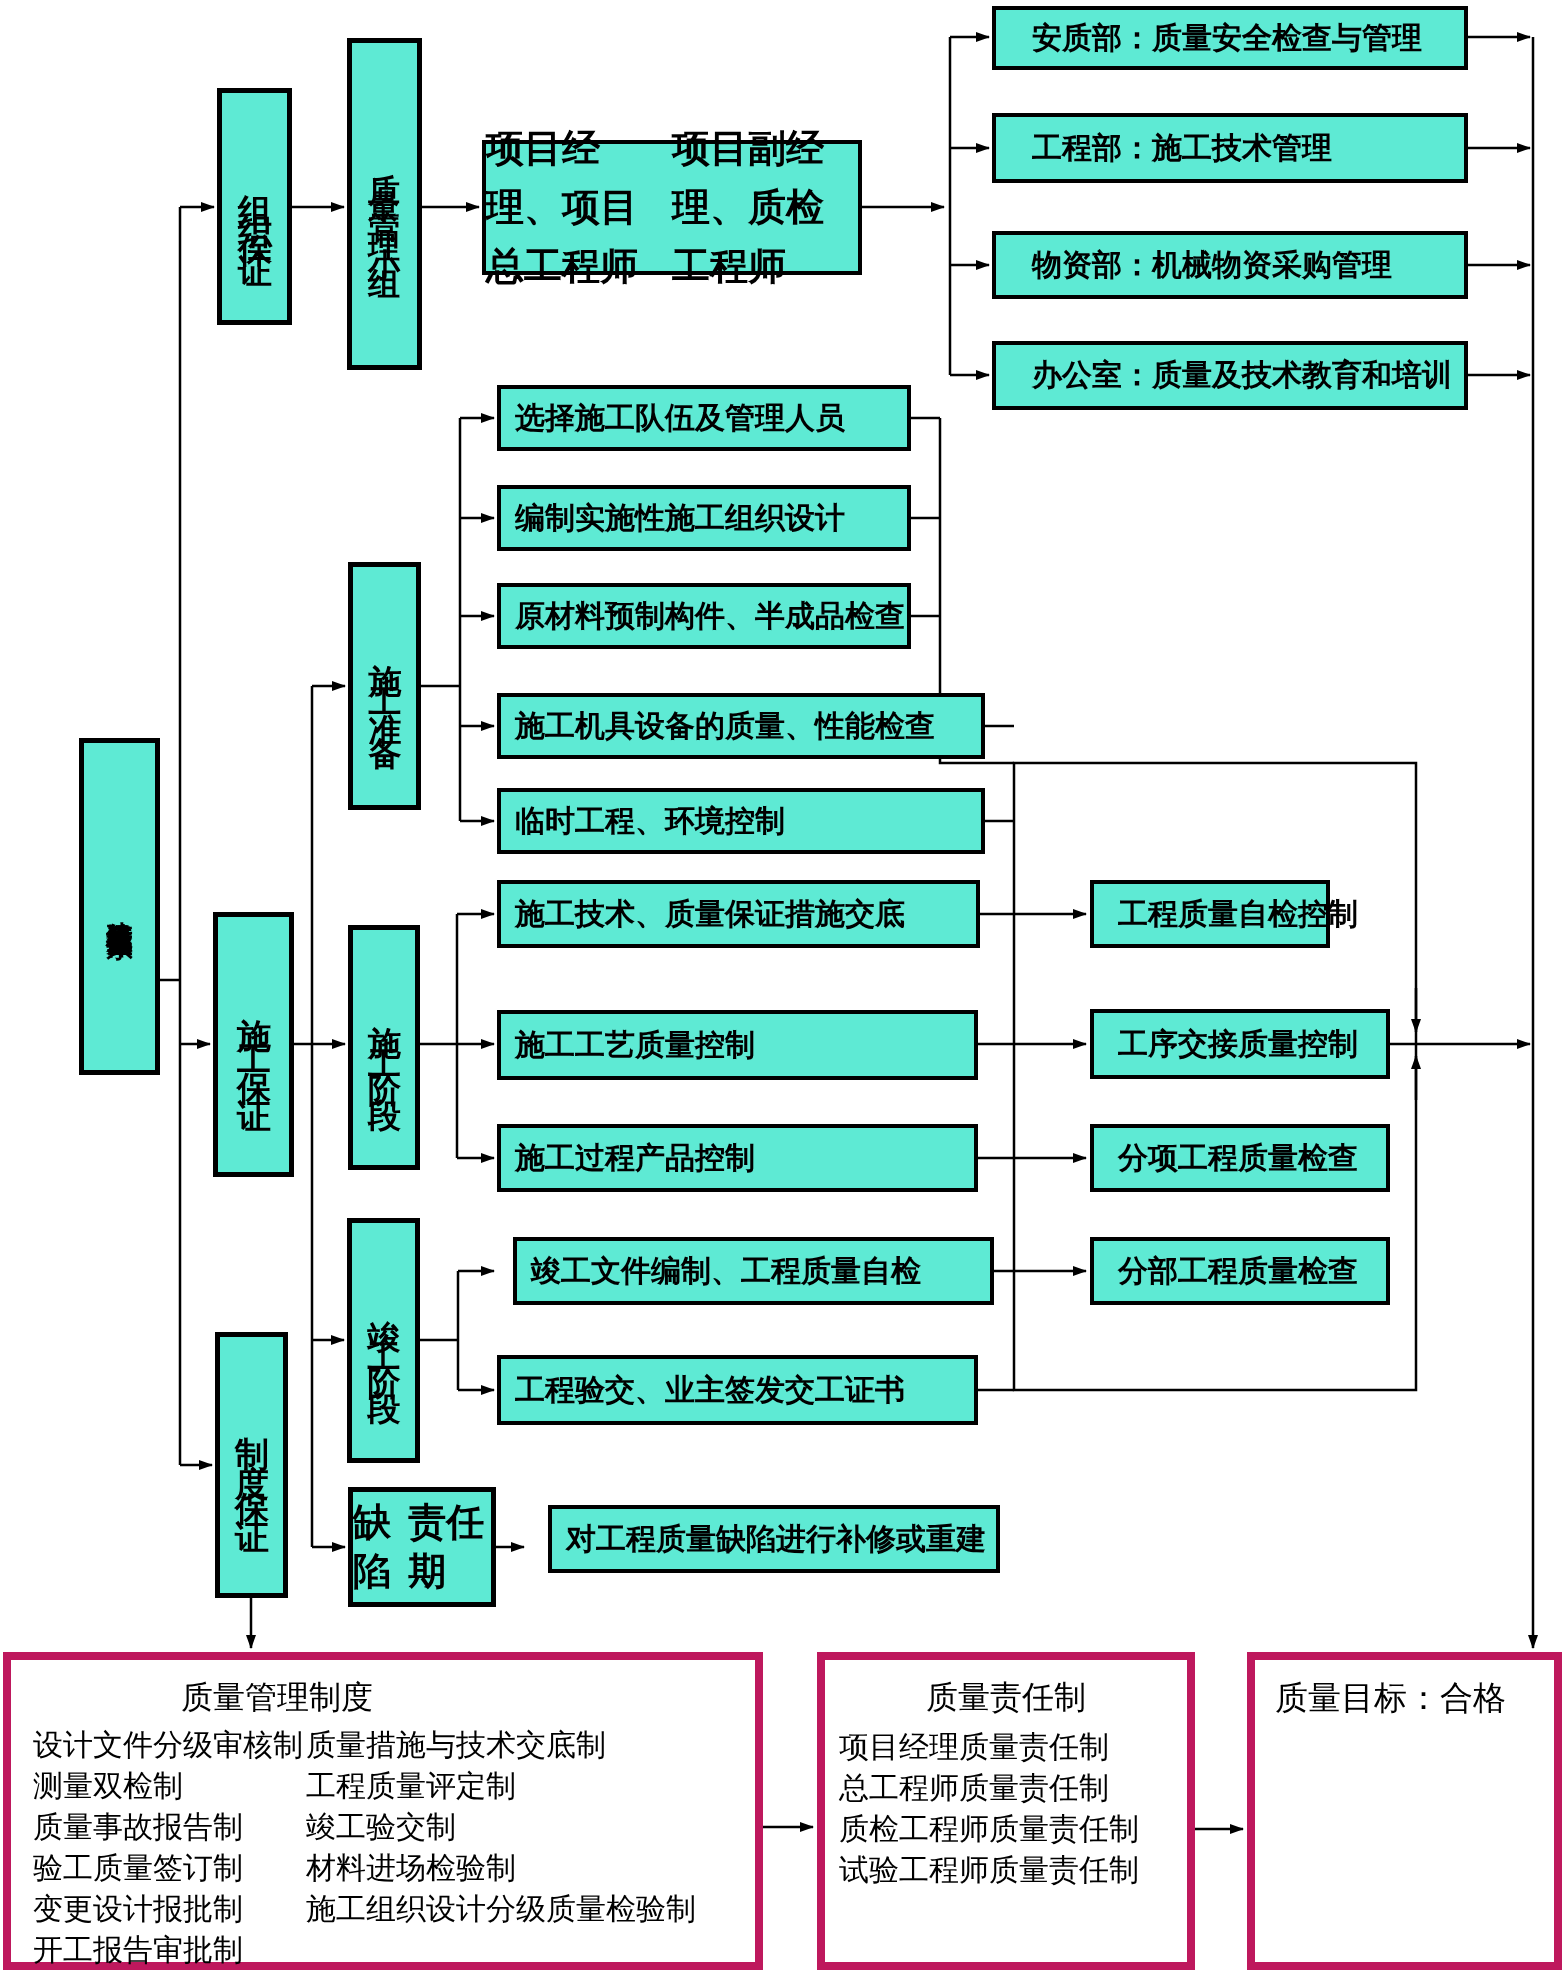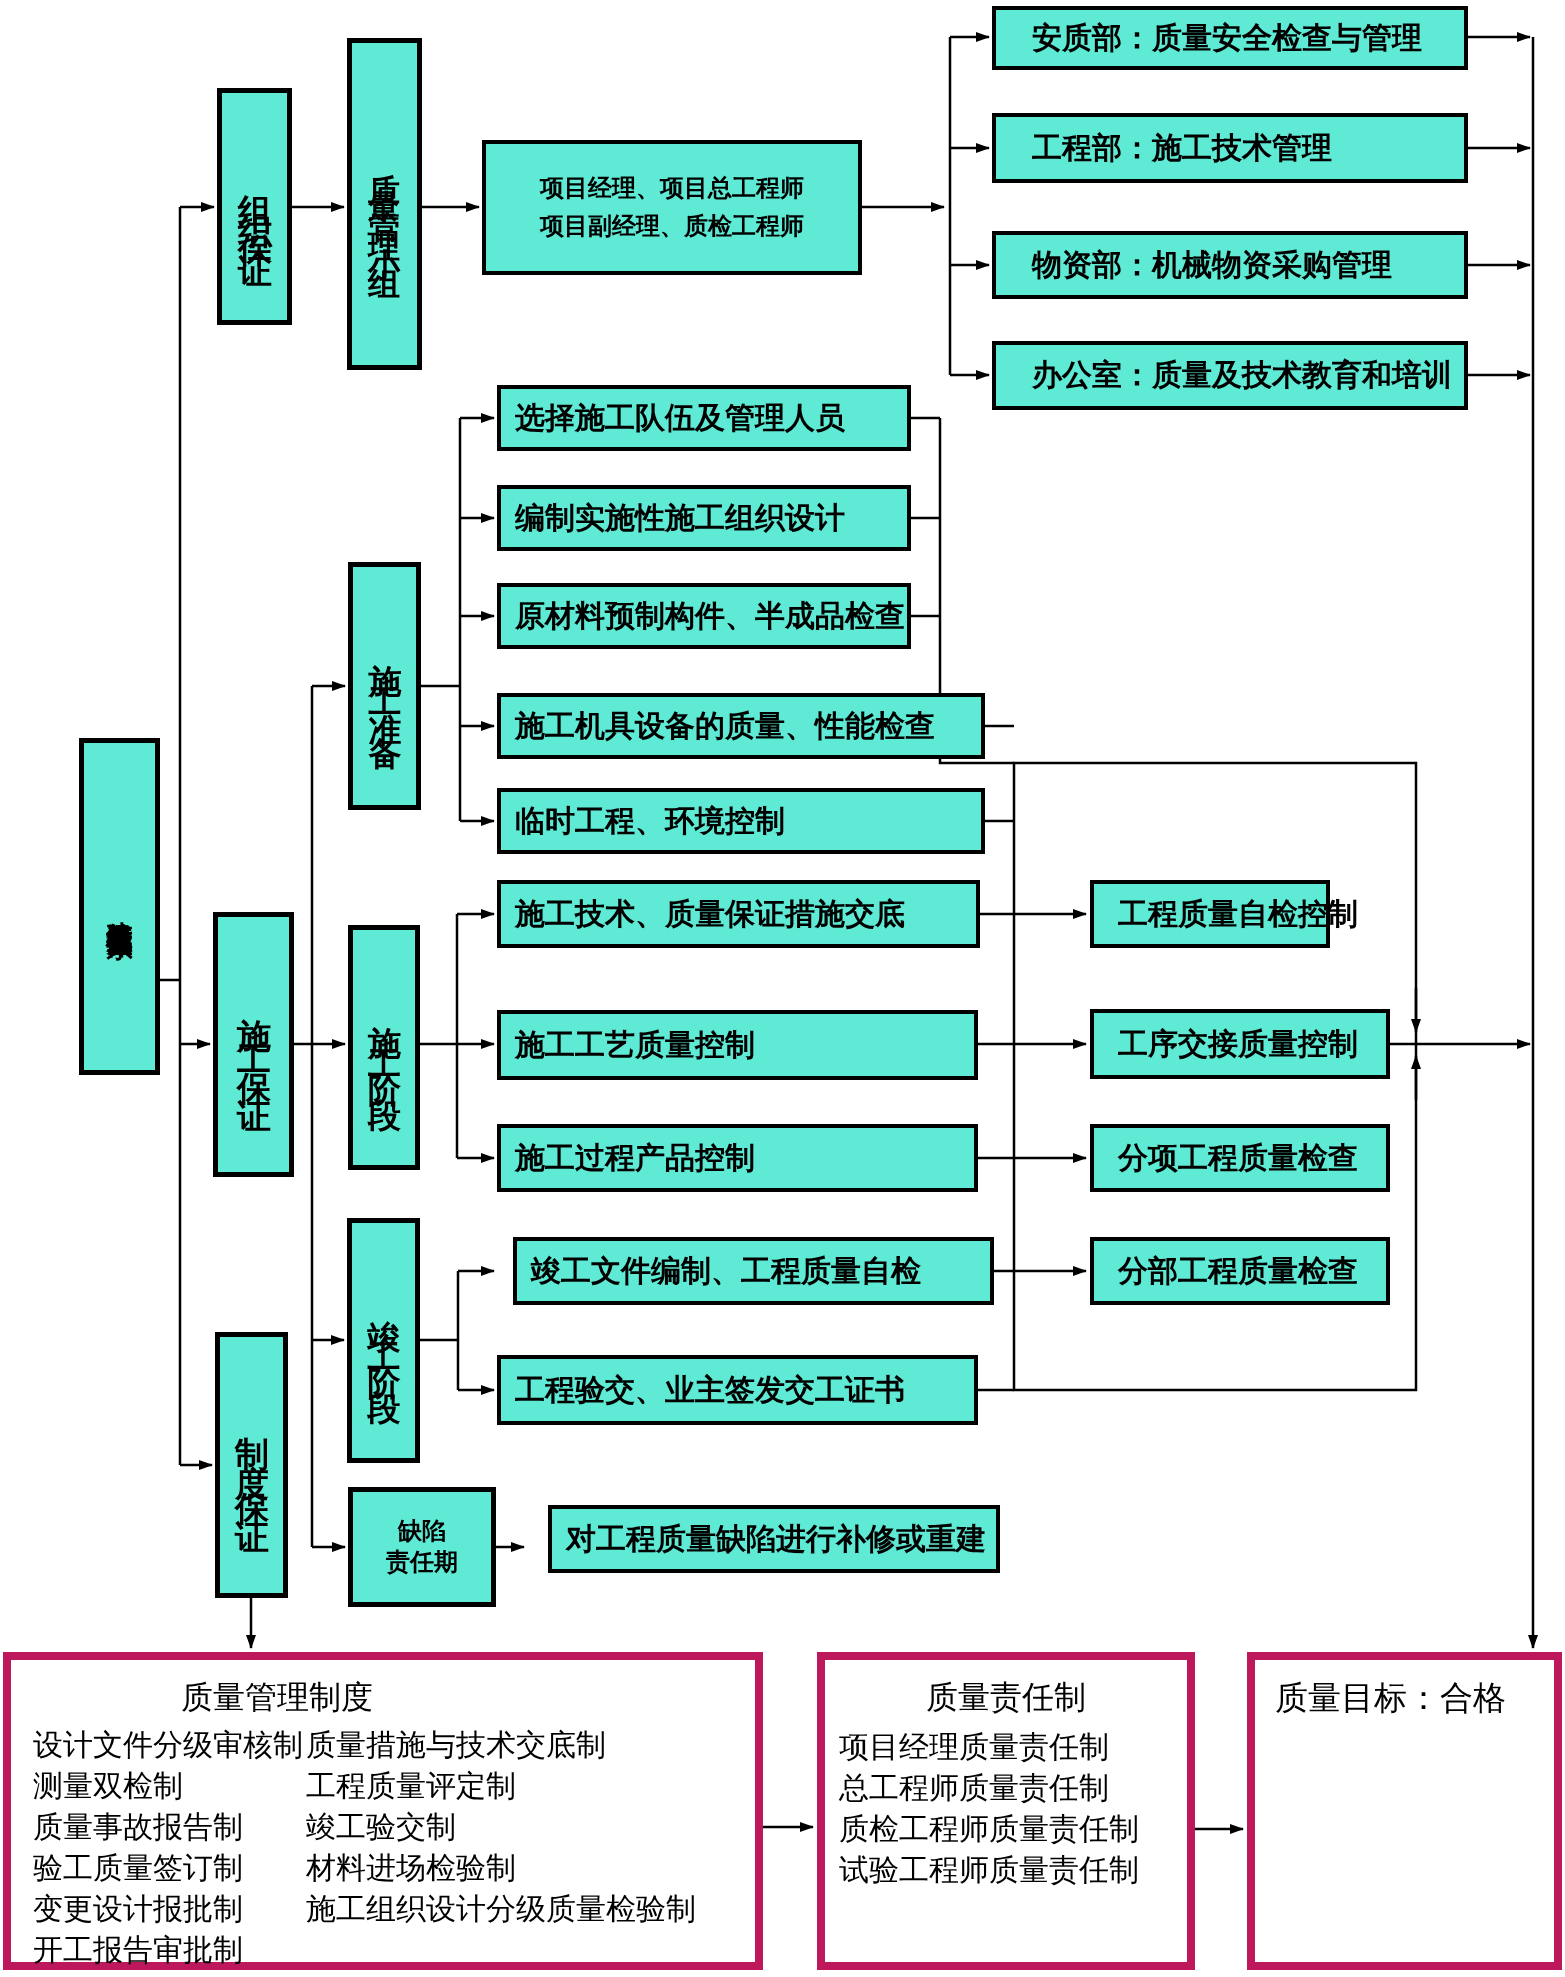--- a/index.html
+++ b/index.html
@@ -7,21 +7,21 @@
           font-family:"Liberation Serif","DejaVu Serif",serif;color:#000;}
   .wires{position:absolute;left:0;top:0;}
   .wire{stroke:#000;stroke-width:2.5;fill:none;}
   .box{position:absolute;box-sizing:border-box;border:4px solid #000;background:#5eead4;
        display:flex;align-items:center;justify-content:center;font-weight:600;}
   .cat{border-width:5px;}
   .vtext{writing-mode:vertical-rl;text-orientation:upright;}
   .item{justify-content:flex-start;padding-left:14px;font-size:30px;white-space:nowrap;letter-spacing:0;}
   .ctrl{justify-content:flex-start;padding-left:24px;font-size:30px;white-space:nowrap;}
   .dept{justify-content:flex-start;padding-left:36px;font-size:30px;white-space:nowrap;}
-  .two-line{flex-direction:column;font-size:24px;line-height:1.55;}
+  .two-line{flex-direction:row;font-size:38px;line-height:1.55;}
   .panel{position:absolute;box-sizing:border-box;border:8px solid #be185d;background:#fff;font-weight:400;}
   .panel .title{font-size:32px;margin-top:16px;}
   .rows{position:absolute;display:flex;flex-direction:column;}
   .rows div{font-size:30px;line-height:41px;white-space:nowrap;}
 </style>
 </head>
 <body>
 
 <div class="canvas">
 

